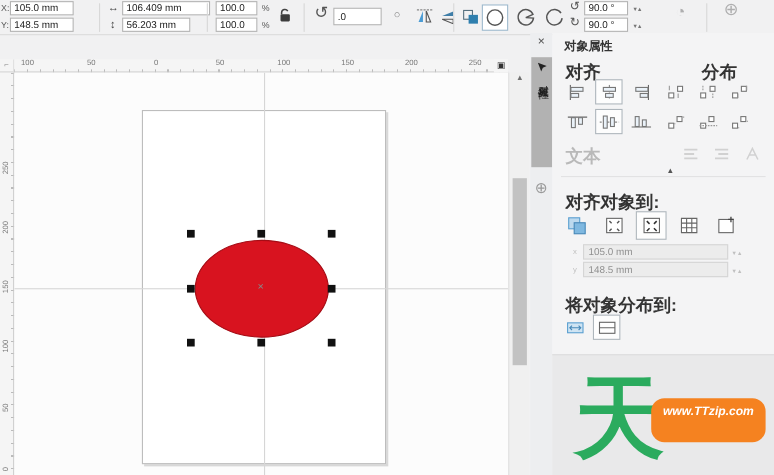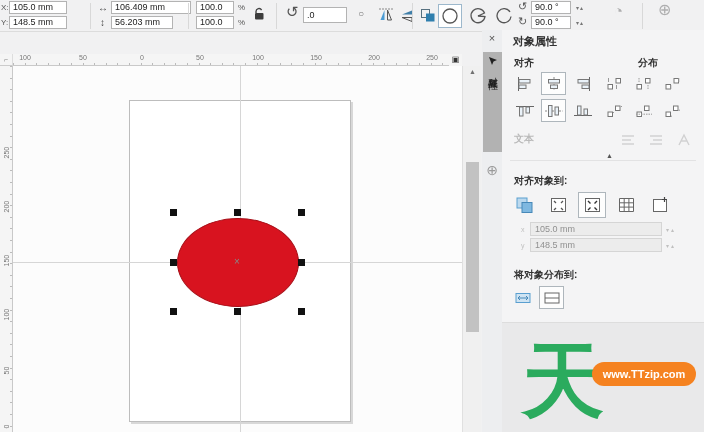--- a/index.html
+++ b/index.html
@@ -52,36 +52,36 @@
   
   .rail { position:absolute; left:482px; top:30px; width:20px; height:402px; background:#edeef0; }
   .rail .close { position:absolute; left:0; top:2px; width:20px; text-align:center; font-size:11px; color:#555; }
   .rail .vtab { position:absolute; left:1px; top:22px; width:19px; height:100px; background:#b2b2b2; color:#1d1d1d; display:flex; flex-direction:column; align-items:center; padding-top:4px; gap:3px; }
   .rail .vtab .vtxt { writing-mode:vertical-rl; font-size:10px; letter-spacing:1px; }
   .rail .plus { position:absolute; left:0; top:132px; width:20px; text-align:center; font-size:14px; color:#9a9a9a; }
 
   
   .panel { position:absolute; left:502px; top:30px; width:202px; height:402px; background:#f4f4f5; }
   .panel .title { position:absolute; left:11px; top:4px; font-size:11px; font-weight:bold; color:#333; }
-  .seclbl { position:absolute; font-size:10px; font-weight:bold; color:#333; }
+  .seclbl { position:absolute; font-size:16px; font-weight:bold; color:#333; }
   .seclbl.gray { color:#b9b9b9; }
   .pbtn { position:absolute; width:25px; height:23px; display:flex; align-items:center; justify-content:center; border:1px solid transparent; }
   .pbtn.sel { border:1px solid #aeb6bc; background:#fdfdfd; }
   .pbtn svg { display:block; }
   .pdivider { position:absolute; left:8px; right:8px; top:130px; border-top:1px solid #e2e2e3; }
   .collapse { position:absolute; left:104px; top:122px; font-size:7px; color:#555; }
   .pfld { position:absolute; left:28px; width:132px; height:14px; background:#ececec; border:1px solid #d5d5d5; font-size:9px; color:#909090; padding:0 4px; line-height:12px; }
   .pfld-lbl { position:absolute; left:19px; font-size:7px; color:#c0c0c0; }
   .pspin { position:absolute; left:164px; font-size:6px; color:#c0c0c0; letter-spacing:2px; }
   .panel-footer { position:absolute; left:0; right:0; top:292px; bottom:0; background:#e9e9ea; border-top:1px solid #dddddd; }
 
   
   .wm { position:absolute; right:0; bottom:0; width:180px; height:88px; z-index:50; }
   .wm .big { position:absolute; left:-2px; top:-4px; font-size:82px; font-weight:bold; line-height:82px; }
-  .wm .pill { position:absolute; left:68px; top:18px; width:104px; height:24px; border-radius:12px; color:#fff; font-size:11px; font-weight:bold; text-align:center; line-height:24px; }
+  .wm .pill { position:absolute; left:68px; top:18px; width:104px; height:40px; border-radius:12px; color:#fff; font-size:11px; font-weight:bold; text-align:center; line-height:24px;font-style:italic; }
   .wm .brand { position:absolute; left:66px; top:42px; font-size:30px; font-weight:bold; letter-spacing:2px; }
 </style>
 </head>
 <body>
 
 <div class="app">
 
   <div class="propbar">
     <span class="tlbl" style="left:1px;top:3px;">X:</span>
     <span class="fld" style="left:9px;top:1px;width:58px;">105.0 mm</span>

